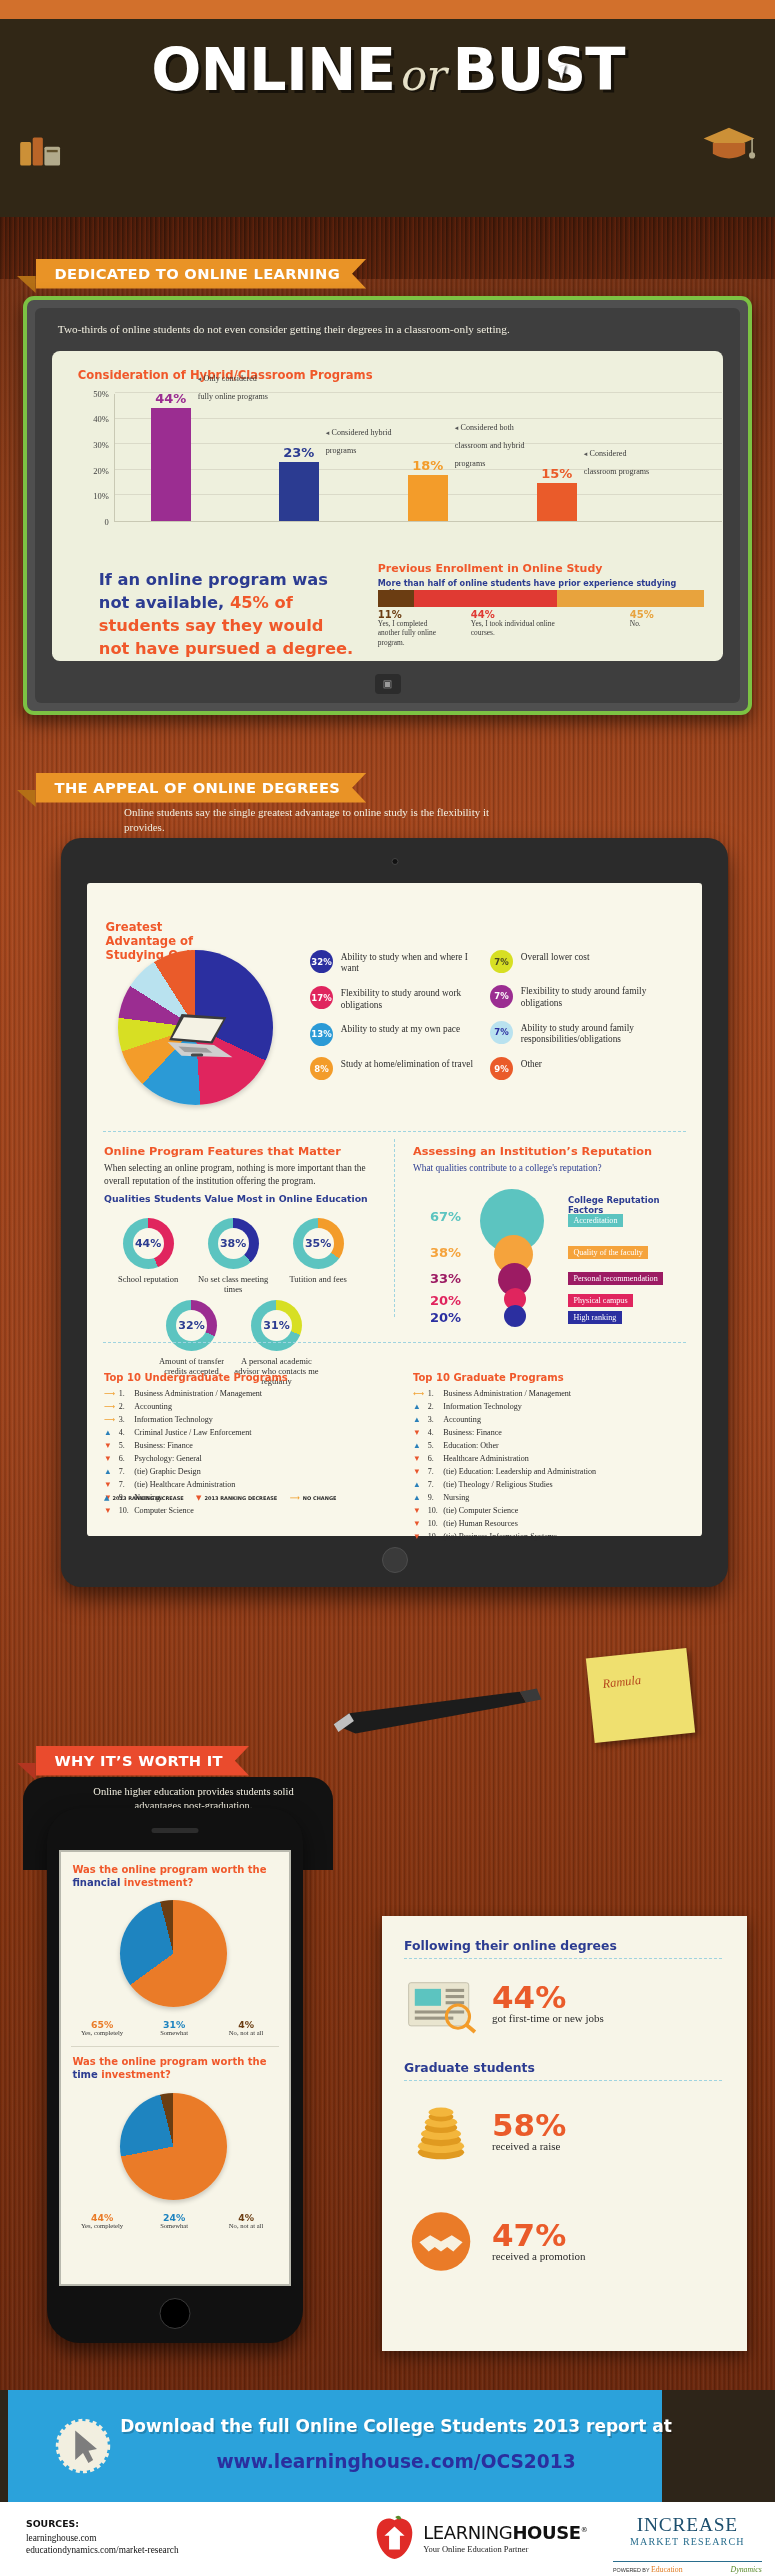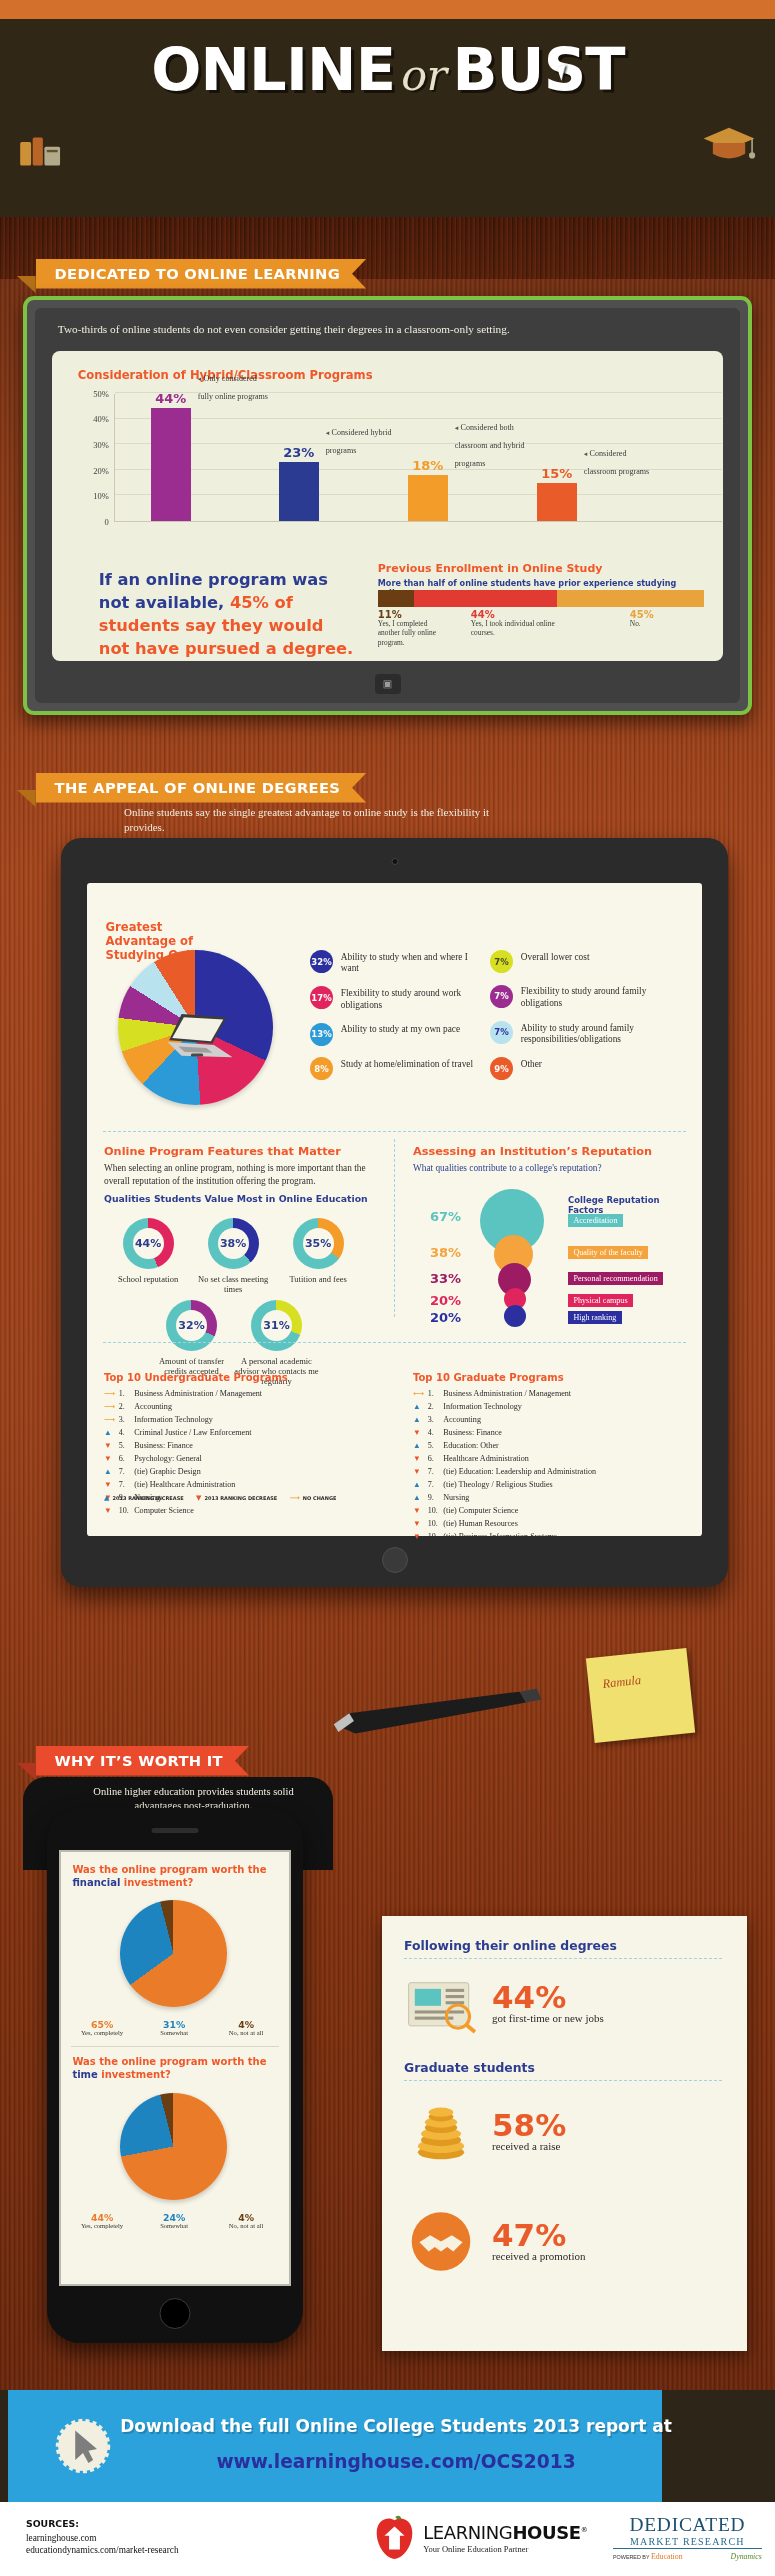--- a/index.html
+++ b/index.html
@@ -727,22 +727,22 @@
       </svg>
       <div style="margin-left:6.2px;">
         <div style="font-family:'DejaVu Sans',sans-serif;font-size:18px;color:#111;letter-spacing:-0.4px;">
           <span>LEARNING</span><b>HOUSE</b><sup style="font-size:7px;">®</sup>
         </div>
         <div style="font-family:'Liberation Serif',serif;font-size:8.5px;color:#222;margin-top:0.8px;">Your Online Education Partner</div>
       </div>
     </div>
 
     <div style="position:absolute;left:613px;top:12.4px;text-align:center;">
-      <div style="font-family:'Liberation Serif',serif;font-size:19.4px;color:#1d4f6e;letter-spacing:0.8px;">DEDICATED</div>
-      <div style="font-family:'Liberation Serif',serif;font-size:10px;color:#2a6e8e;letter-spacing:1.2px;border-bottom:0.8px solid #2a6e8e;padding-bottom:1px;">MARKET RESEARCH</div>
+      <div style="font-family:'Liberation Serif',serif;font-size:19.4px;color:#1d4f6e;letter-spacing:0.8px;">INCREASE</div>
+      <div style="font-family:'Liberation Serif',serif;font-size:10px;color:#2a6e8e;letter-spacing:1.2px;border-bottom:0.8px solid #2a6e8e;padding-bottom:14px;">MARKET RESEARCH</div>
       <div style="font-size:5.4px;margin-top:2.3px;font-family:'Liberation Sans',sans-serif;color:#333;">
         <span>POWERED BY </span><span style="color:#e07b22;font-family:'Liberation Serif',serif;font-size:7.8px;">Education</span><span style="color:#5a8a2a;font-family:'Liberation Serif',serif;font-style:italic;font-size:7.8px;padding-left:48px;">Dynamics</span>
       </div>
     </div>
   </div>
 
 </div>
 
 
 </body></html>

